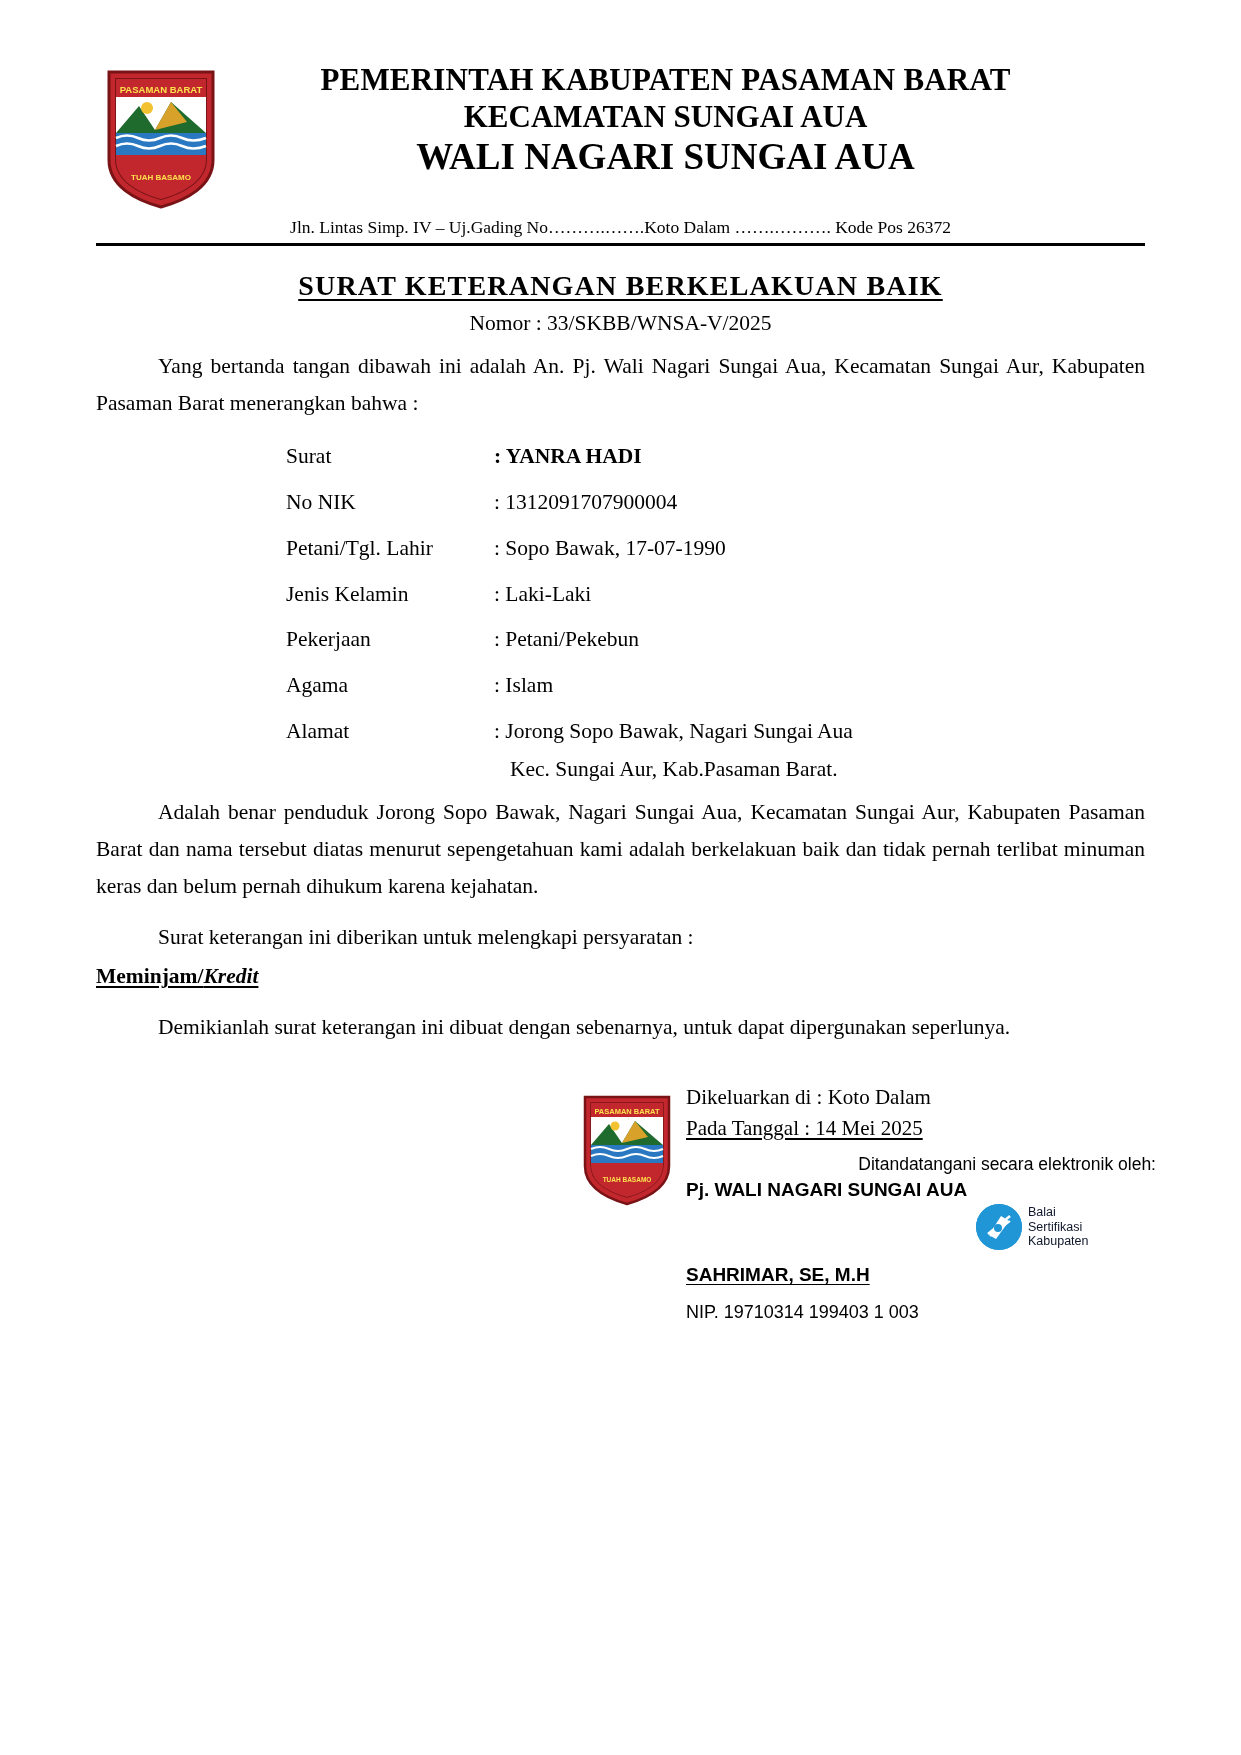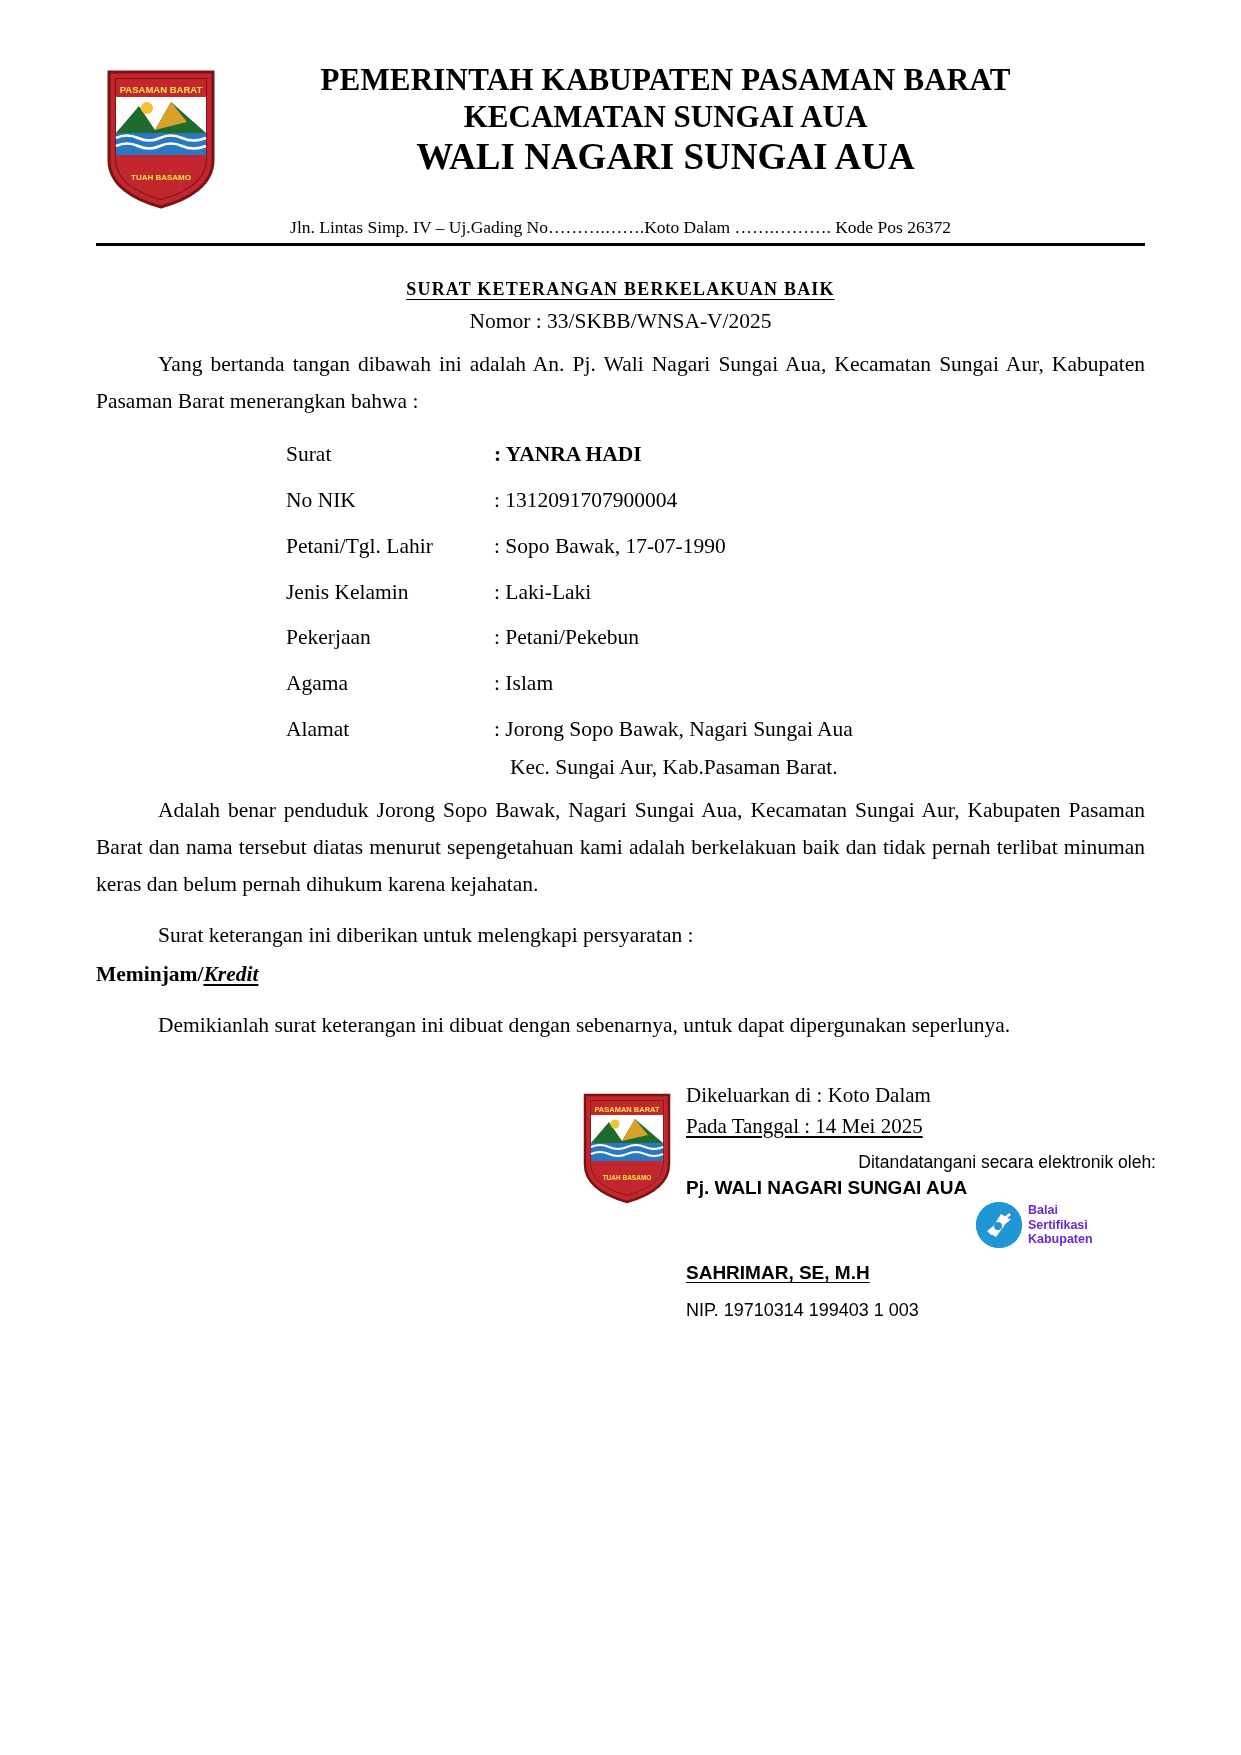--- a/index.html
+++ b/index.html
@@ -86,25 +86,25 @@
   
   .content {
     margin: 0 96px;
     font-size: 21px;
     line-height: 1.0;
   }
 
   .doc-title {
     text-align: center;
     font-weight: bold;
-    font-size: 18px;
+    font-size: 28px;
     letter-spacing: 1.2px;
     text-decoration: underline;
     text-underline-offset: 4px;
-    margin-top: 34px;
+    margin-top: 26px;
     font-family: "Liberation Serif", serif;
   }
   .doc-number {
     text-align: center;
     font-size: 21.5px;
     margin-top: 13px;
   }
 
   p.para {
     text-align: justify;
@@ -139,20 +139,21 @@
   .data-val.bold { font-weight: bold; }
   .data-cont {
     margin-left: 208px;
     font-size: 21.5px;
     margin-top: -6px;
     padding-left: 16px;
   }
 
   .underline-bold {
     font-weight: bold;
+    text-decoration: underline;
     text-underline-offset: 3px;
   }
   .italic-bold-underline {
     font-weight: bold;
     font-style: italic;
     text-decoration: underline;
     text-underline-offset: 3px;
   }
 
   
@@ -230,22 +231,22 @@
     width: 46px;
     height: 46px;
     border-radius: 50%;
     background: #2196d6;
     position: relative;
     flex: 0 0 46px;
   }
   .bse-text {
     font-family: "Liberation Sans", sans-serif;
     font-size: 12.5px;
-    font-weight: bold;
-    color: #6d28d9;
+    font-weight: normal;
+    color: #0f172a;
     line-height: 1.16;
     margin-left: 6px;
   }
 </style>
 </head>
 <body>
 
 <div class="page">
 
   <div class="letterhead">

